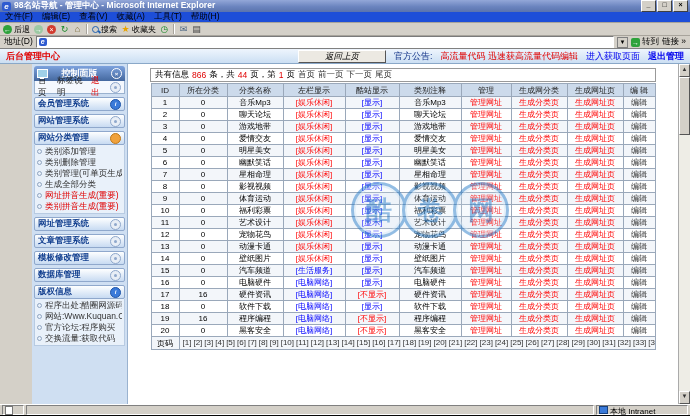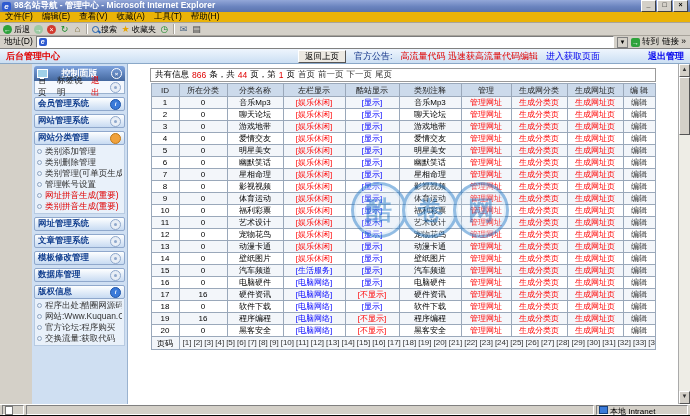--- a/index.html
+++ b/index.html
@@ -6,21 +6,21 @@
   body{width:690px;height:416px;overflow:hidden;background:#d4d0c8;
        font-family:"Liberation Sans","DejaVu Sans",sans-serif;font-size:9px;color:#000;position:relative;}
   
   .titlebar{height:12px;background:linear-gradient(180deg,#93a7d8 0%,#6b84bf 55%,#5a73ad 100%);
     display:flex;align-items:center;padding:0 2px;color:#fff;font-weight:bold;font-size:8.5px;}
   .ie-fav{width:9px;height:9px;background:#2f5bd0;color:#fff;font-size:8px;line-height:9px;text-align:center;
     font-style:italic;font-weight:bold;margin-right:3px;border-radius:2px;}
   .t-title{flex:1;white-space:nowrap;overflow:hidden;}
   .tb-ctrl{width:13px;height:10px;background:#d4d0c8;border:1px solid;border-color:#fff #404040 #404040 #fff;
     font-size:7px;line-height:8px;text-align:center;color:#000;margin-left:1px;font-weight:bold;}
-  .menubar{height:10px;background:#eab308;border-bottom:1px solid #a8a49c;display:flex;gap:9px;
+  .menubar{height:10px;background:#1d4ed8;border-bottom:1px solid #a8a49c;display:flex;gap:9px;
     padding:0 5px;align-items:center;font-size:8.5px;}
   .menu-item{cursor:default;}
   .toolbar{height:12px;background:#d4d0c8;border-bottom:1px solid #a8a49c;display:flex;align-items:center;
     padding:0 3px;gap:4px;font-size:8px;}
   .tb-btn{display:inline-flex;align-items:center;gap:2px;}
   .ic{width:9px;height:9px;border-radius:50%;display:inline-flex;align-items:center;justify-content:center;
     color:#fff;font-size:7px;line-height:9px;}
   .back-icon{background:#2ea23c;}
   .forward-icon{background:#9cc9a4;}
   .stop-icon{background:#d23b2f;}
@@ -42,22 +42,22 @@
     font-family:"Liberation Sans","DejaVu Sans",sans-serif;}
   .addr-drop{width:9px;height:9px;background:#d4d0c8;border:1px solid #808080;font-size:6px;
     line-height:8px;text-align:center;}
   .go-btn{display:inline-flex;align-items:center;gap:2px;}
   .go-ic{width:9px;height:9px;background:#2ea23c;border-radius:2px;color:#fff;font-size:7px;
     line-height:9px;text-align:center;}
   
   .adminbar{height:14px;background:linear-gradient(#eef5fd,#cbdff3);border-bottom:1px solid #8aa8c8;
     display:flex;align-items:center;padding:0 6px;gap:8px;font-size:9px;}
   .admin-title{color:#e00000;font-weight:bold;}
-  .btn-3d{background:#ece9e2;border:1px solid;border-color:#fff #555 #555 #fff;padding:0 6px;
-    height:11px;line-height:10px;font-size:8.5px;margin-left:230px;}
+  .btn-3d{background:#ece9e2;border:1px solid;border-color:#fff #555 #555 #fff;padding:0 26px;
+    height:11px;line-height:10px;font-size:8.5px;margin-left:230px;font-style:italic;}
   .notice-label{color:#1a3a8c;}
   .notice-red{color:#e00000;}
   .notice-link{color:#0000ee;}
   .logout{color:#0000ee;margin-left:auto;font-weight:bold;}
   
   .frame{display:flex;height:340px;background:#fff;position:relative;overflow:hidden;margin-left:32px;}
   .sidebar{width:96px;background:#cfdff2;border-right:1px solid #9ab2cf;padding:2px;box-sizing:border-box;overflow:hidden;}
   .sb-head{height:15px;background:linear-gradient(#7da2dd,#44689f);color:#fff;font-weight:bold;font-size:9px;
     display:flex;align-items:center;padding:0 3px;gap:3px;border-radius:3px 3px 0 0;}
   .sb-head .mon{width:9px;height:7px;border:1px solid #fff;background:#9fd0e8;position:relative;}
@@ -243,21 +243,21 @@
           <div class="sb-item">
             <span class="bullet"></span>
             <span class="sb-item-t ">类别删除管理</span>
           </div>
           <div class="sb-item">
             <span class="bullet"></span>
             <span class="sb-item-t ">类别管理(可单页生成)</span>
           </div>
           <div class="sb-item">
             <span class="bullet"></span>
-            <span class="sb-item-t ">管理帐号设置</span>
+            <span class="sb-item-t ">生成全部分类</span>
           </div>
           <div class="sb-item">
             <span class="bullet"></span>
             <span class="sb-item-t red">网址拼音生成(重要)</span>
           </div>
           <div class="sb-item">
             <span class="bullet"></span>
             <span class="sb-item-t red">类别拼音生成(重要)</span>
           </div>
         </div>

